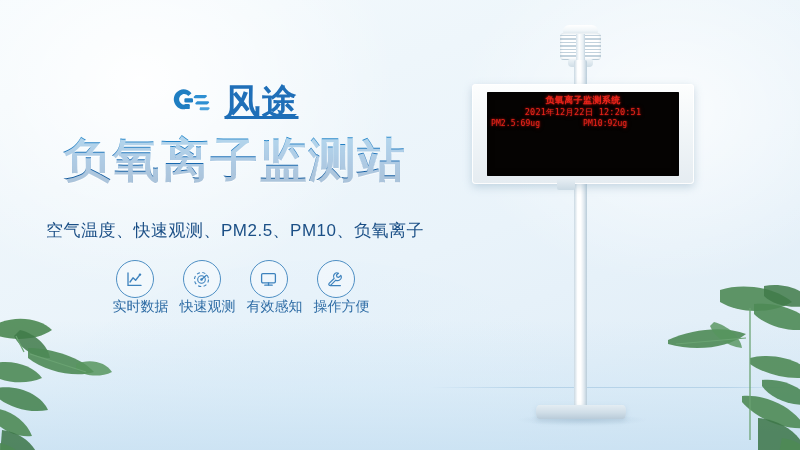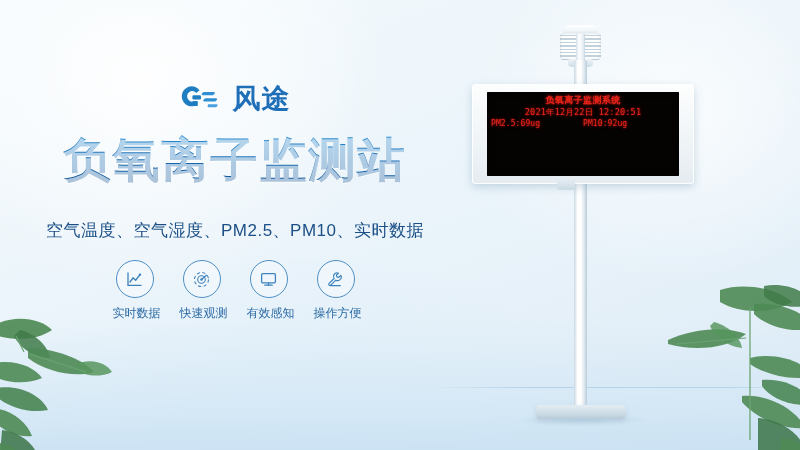--- a/index.html
+++ b/index.html
@@ -70,25 +70,26 @@
     display: flex;
     align-items: center;
     justify-content: center;
     gap: 9px;
   }
   .brand-mark {
     width: 44px; height: 30px;
     display: block;
   }
   .brand-name {
-    font-size: 28px;
+    font-size: 36px;
     font-weight: bold;
     color: #1f6fb8;
     letter-spacing: 1px;
     line-height: 1;
+    text-decoration: underline;
   }
 
   .headline {
     position: absolute;
     left: 0; right: 0;
     top: 133px;
     text-align: center;
     font-size: 47px;
     font-weight: bold;
     letter-spacing: 2px;
@@ -129,22 +130,21 @@
     margin: 0 auto;
     border: 1.4px solid #4e8fc4;
     border-radius: 50%;
     display: flex;
     align-items: center;
     justify-content: center;
     background: rgba(255,255,255,0.35);
   }
   .feature-ring svg { display: block; }
   .feature-label {
-    margin-top: 7px;
-    font-size: 12px;
+    font-size: 14px;
     color: #2d6ba4;
     white-space: nowrap;
   }
 
   
   .station {
     position: absolute;
     left: 452px;
     top: 0;
     width: 260px;
@@ -333,21 +333,21 @@
           <path d="M23.6 8.0 L33.8 8.0 C34.8 8.0 35.3 9.1 34.6 9.8 L32.9 11.3 L22.8 11.3 C21.8 11.3 21.3 10.2 22.0 9.5 Z" fill="#2e8fd2"></path>
           <path d="M25.2 14.2 L36.0 14.2 C37.0 14.2 37.5 15.3 36.8 16.0 L35.1 17.5 L24.4 17.5 C23.4 17.5 22.9 16.4 23.6 15.7 Z" fill="#2e8fd2"></path>
           <path d="M28.0 20.2 L36.6 20.2 C37.5 20.2 38.0 21.2 37.4 21.9 L36.0 23.3 L28.6 23.3 C27.7 23.3 27.2 22.3 27.8 21.6 Z" fill="#49a0dc"></path>
         </svg>
       </span>
       <span class="brand-name">风途</span>
     </div>
 
     <div class="headline">负氧离子监测站</div>
 
-    <div class="subhead">空气温度、空气湿度、PM2.5、PM10、实时数据</div>
+    <div class="subhead">空气温度、快速观测、PM2.5、PM10、负氧离子</div>
 
     <div class="features">
 
       <div class="feature">
         <div class="feature-ring">
           <svg width="19" height="19" viewBox="0 0 19 19" xmlns="http://www.w3.org/2000/svg">
             <path d="M3 3 L3 15.4 L16 15.4" fill="none" stroke="#3d82bd" stroke-width="1.3" stroke-linecap="round"></path>
             <path d="M5 12 L8 7.8 L10.6 10.2 L15 4.6" fill="none" stroke="#3d82bd" stroke-width="1.4" stroke-linecap="round" stroke-linejoin="round"></path>
             <circle cx="15" cy="4.6" r="1.2" fill="#3d82bd"></circle>
           </svg>

